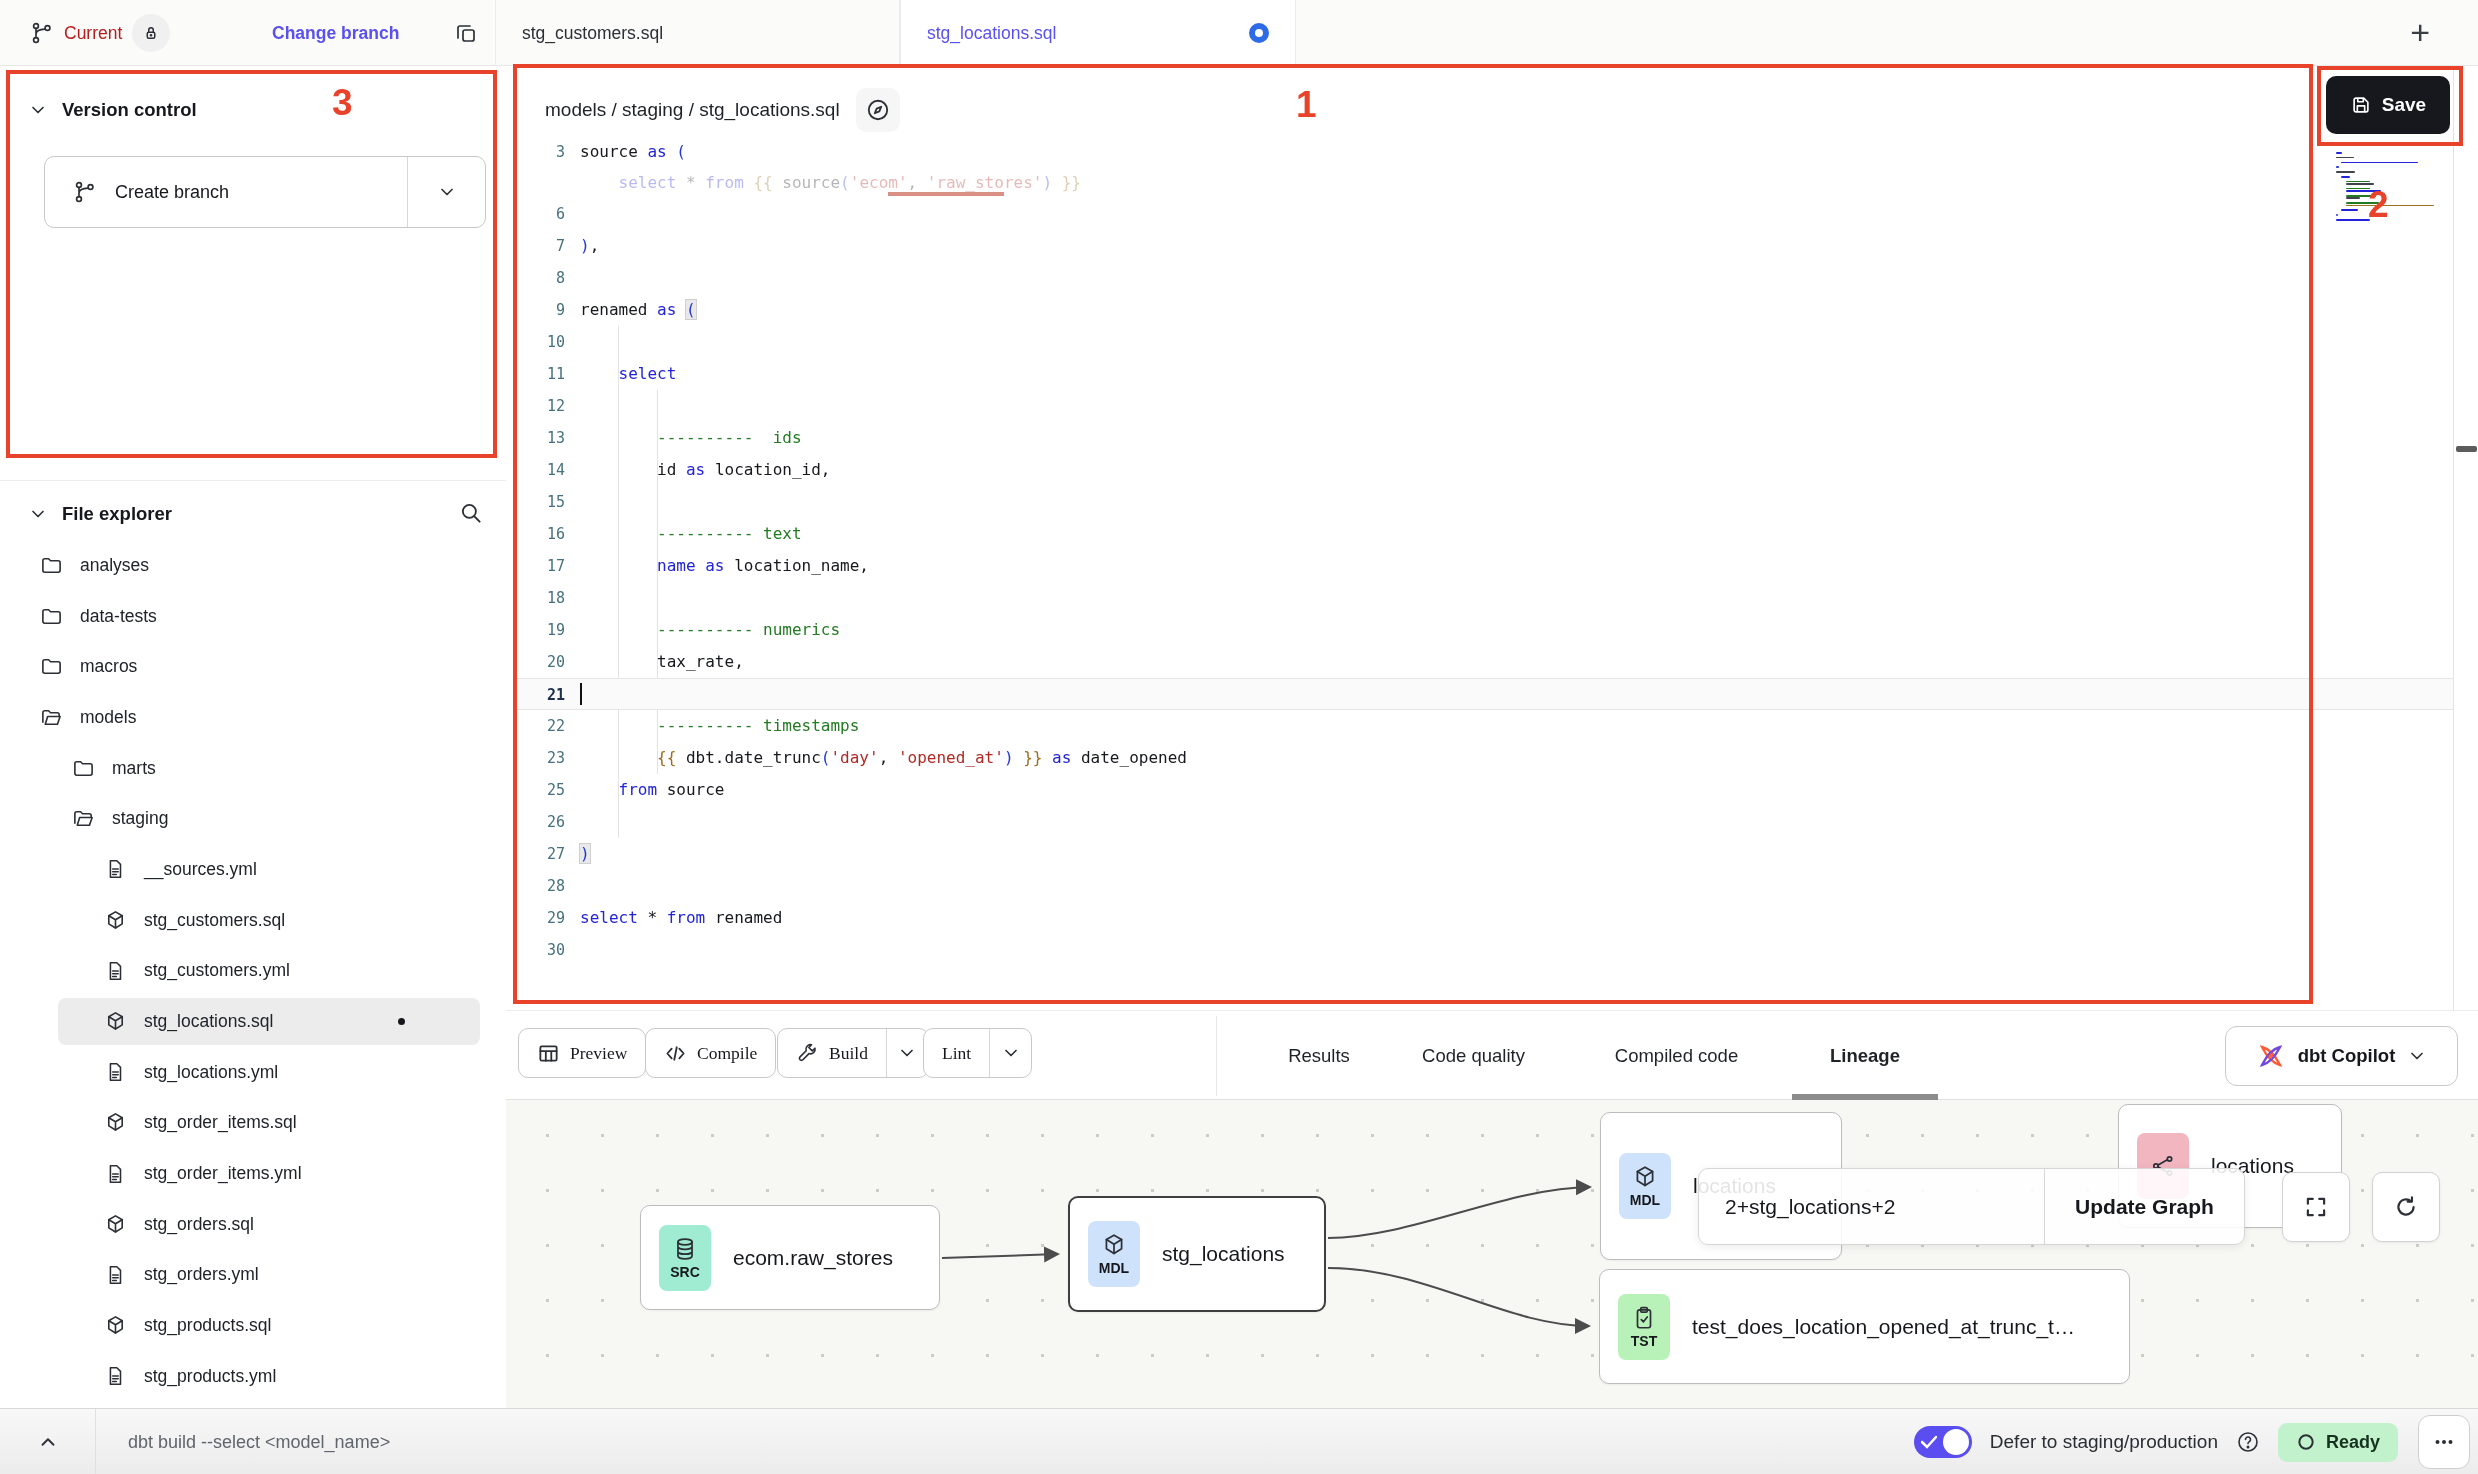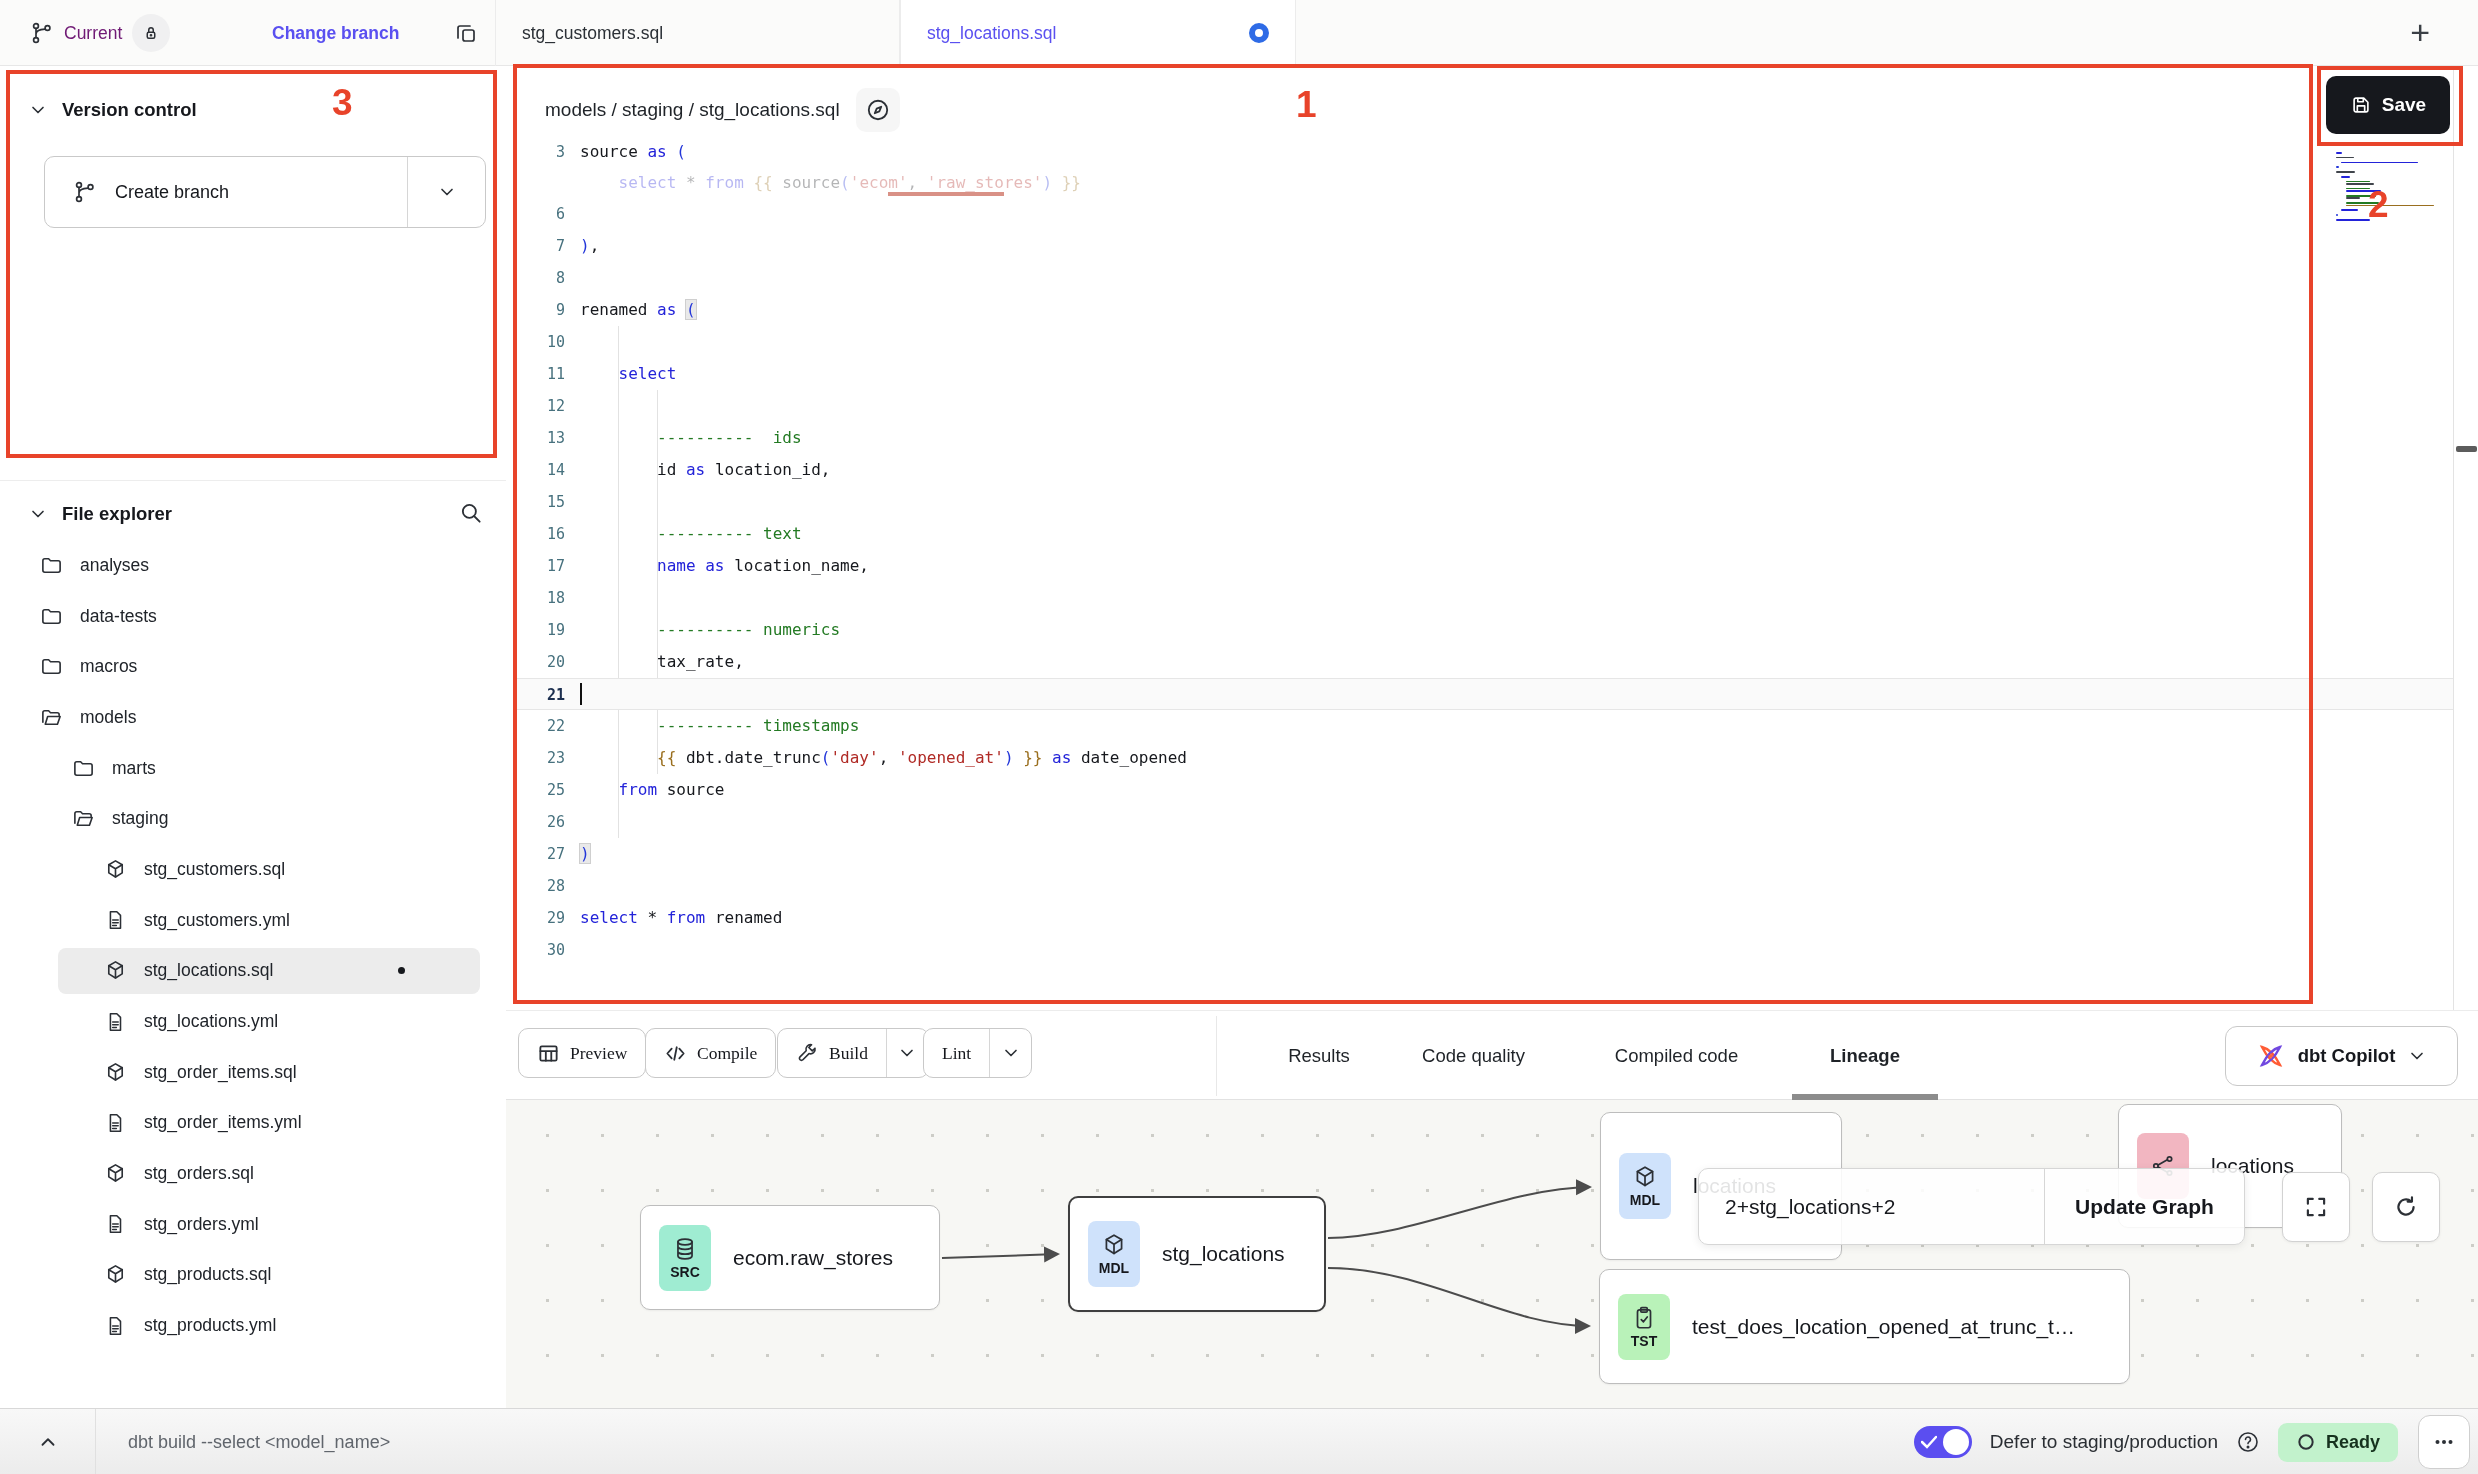--- a/index.html
+++ b/index.html
@@ -3,21 +3,21 @@
 <meta charset="utf-8">
 <style>
   * { margin:0; padding:0; box-sizing:border-box; }
   html,body { width:2478px; height:1474px; overflow:hidden; background:#fff;
     font-family:"Liberation Sans", sans-serif; color:#1f2328; }
   #app { position:relative; width:2478px; height:1474px; }
 
   
   #topbar { position:absolute; left:0; top:0; width:2478px; height:66px; background:#fbfbfa; border-bottom:1px solid #e7e7e7; }
   #branch-area { position:absolute; left:30px; top:0; height:66px; display:flex; align-items:center; gap:10px; cursor:pointer; }
-  #branch-area .txt { font-size:17.5px; color:#701a75; }
+  #branch-area .txt { font-size:17.5px; color:#b91c1c; }
   .lock-badge { width:38px; height:38px; border-radius:50%; background:#f0f0f1; display:flex; align-items:center; justify-content:center; }
   #change-branch { position:absolute; left:272px; top:0; height:66px; display:flex; align-items:center; font-size:17.5px; font-weight:600; color:#5a50f0; cursor:pointer; }
   #copy-btn { position:absolute; left:450px; top:17px; width:32px; height:32px; display:flex; align-items:center; justify-content:center; cursor:pointer; }
   #editor-tabs { position:absolute; left:495px; top:0; height:66px; display:flex; }
   .etab { height:66px; width:405px; display:flex; align-items:center; padding:0 26px; border-left:1px solid #ececec; border-right:1px solid #ececec; font-size:17.5px; color:#2b3036; cursor:pointer; background:transparent; }
   .etab.active { background:#fff; color:#5a50f0; width:396px; }
   .etab .dirty-dot { margin-left:auto; width:20px; height:20px; border-radius:50%; border:6.5px solid #2e6be6; background:#fff; }
   #new-tab-btn { position:absolute; right:48px; top:12px; font-size:34px; font-weight:300; color:#3a3f45; cursor:pointer; line-height:40px; }
 
   
@@ -244,20 +244,30 @@
         </div>
         <div class="frow">
           <div class="pill"></div>
           <span class="ico" style="margin-left: 72px;">
             <svg width="23" height="23" viewBox="0 0 24 24" fill="none" stroke="#2c3036" stroke-width="1.7" stroke-linecap="round" stroke-linejoin="round">
               <path d="M3 17 V7 q0 -2 2 -2 h4 l2 2 h7 q2 0 2 2 v1"></path>
               <path d="M5.5 19 L8 11 h13 l-2.8 8 Z"></path>
             </svg>
           </span>
           <span class="lbl">staging</span>
+        </div>
+        <div class="frow">
+          <div class="pill"></div>
+          <span class="ico" style="margin-left: 104px;">
+            <svg width="22" height="22" viewBox="0 0 24 24" fill="none" stroke="#2c3036" stroke-width="1.7" stroke-linecap="round" stroke-linejoin="round">
+              <path d="M7 3 h7 l4 4 v14 h-11 Z"></path>
+              <path d="M9.5 12 h6 M9.5 15 h6 M9.5 18 h4"></path>
+            </svg>
+          </span>
+          <span class="lbl">__sources.yml</span>
         </div>
         <div class="frow">
           <div class="pill"></div>
           <span class="ico" style="margin-left: 104px;">
             <svg width="23" height="23" viewBox="0 0 24 24" fill="none" stroke="#2c3036" stroke-width="1.7" stroke-linecap="round" stroke-linejoin="round">
               <path d="M12 3 L19 7 V15.5 L12 19.8 L5 15.5 V7 Z"></path>
               <path d="M5 7 L12 11.2 L19 7 M12 11.2 V19.8"></path>
             </svg>
           </span>
           <span class="lbl">stg_customers.sql</span>

